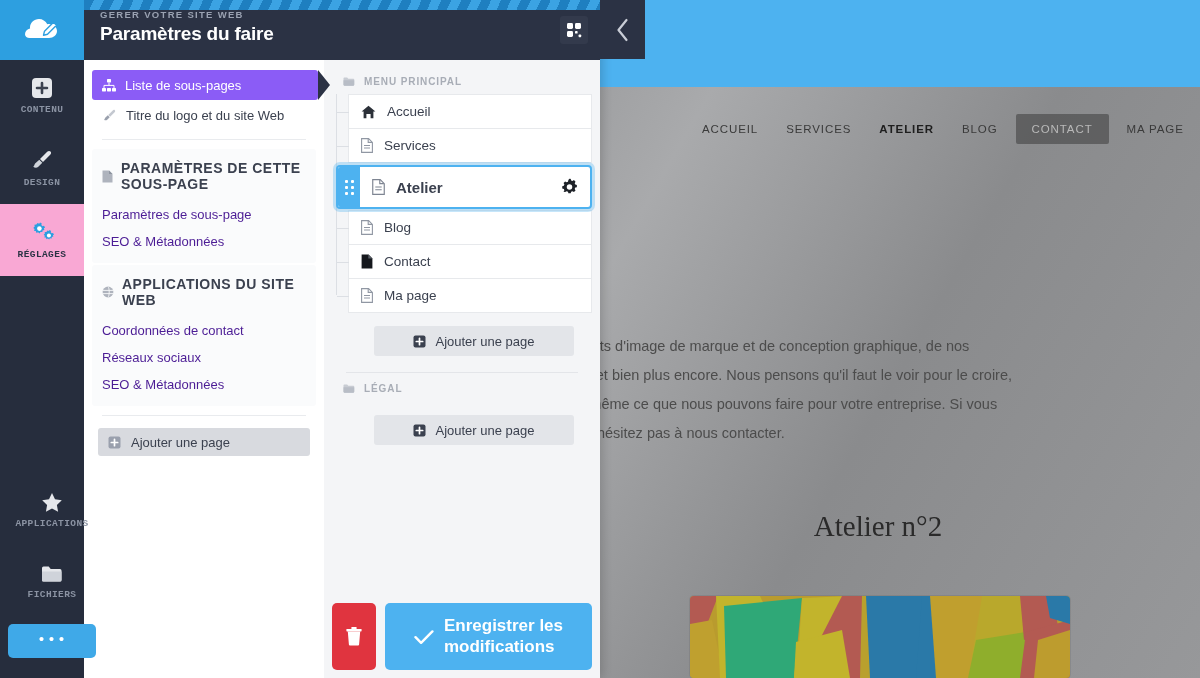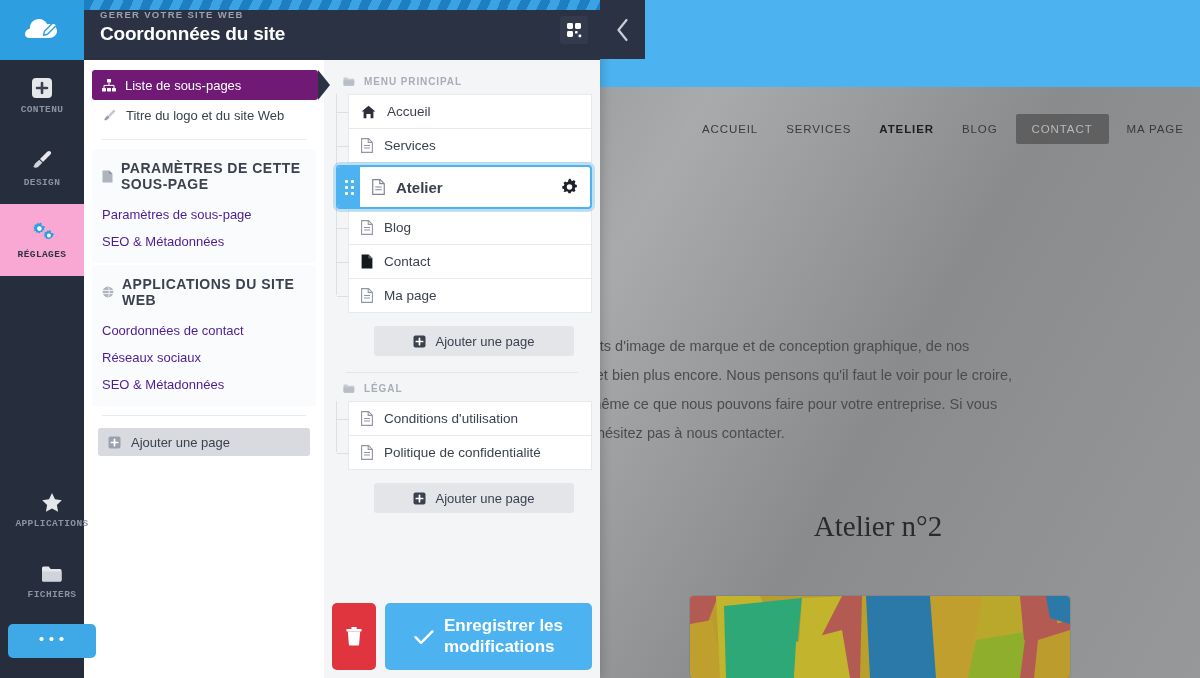--- a/index.html
+++ b/index.html
@@ -124,21 +124,21 @@
     background: #333a4c; border-radius: 3px;
     display: flex; align-items: center; justify-content: center; cursor: pointer;
   }
 
   .p1-body { padding: 10px 8px 0 8px; }
   .p1-row {
     position: relative; height: 30px; display: flex; align-items: center;
     gap: 9px; padding: 0 10px; font-size: 13px; color: #3b414f; cursor: pointer;
   }
   .p1-row.active {
-    background: #701a75; color: #fff; border-radius: 3px;
+    background: #8b5cf6; color: #fff; border-radius: 3px;
     margin-right: -2px;
   }
   .p1-row.active::after {
     content:""; position:absolute; right:-12px; top:0;
     border-top: 15px solid transparent; border-bottom: 15px solid transparent;
     border-left: 12px solid #2b3244;
   }
   .p1-divider { height:1px; background:#e9ebee; margin: 9px 10px; }
   .p1-card { background: #fafbfc; border-radius: 3px; padding: 8px 0; margin-bottom: 2px; }
   .p1-secthead {
@@ -351,21 +351,21 @@
       </div>
       <div class="rail-more">
         <span class="dots">•••</span>
       </div>
     </div>
   </div>
 
   <div class="panel1">
     <div class="panel-head">
       <div class="eyebrow">GERER VOTRE SITE WEB</div>
-      <div class="title">Coordonnées du site</div>
+      <div class="title">Paramètres du faire</div>
       <div class="qr-btn">
         <svg width="16" height="16" viewBox="0 0 16 16">
           <rect x="1" y="1" width="6" height="6" rx="1.4" fill="#fff"></rect>
           <rect x="9" y="1" width="6" height="6" rx="1.4" fill="#fff"></rect>
           <rect x="1" y="9" width="6" height="6" rx="1.4" fill="#fff"></rect>
           <rect x="9" y="9" width="2.6" height="2.6" rx="0.7" fill="#fff"></rect>
           <rect x="12.6" y="12.6" width="2.6" height="2.6" rx="0.7" fill="#fff"></rect>
         </svg>
       </div>
     </div>
@@ -549,42 +549,20 @@
       <div class="grp-head">
         <span>
           <svg width="14" height="11" viewBox="0 0 24 20">
             <path d="M2 4a1.5 1.5 0 011.5-1.5h5.2l2 2.4H20A1.5 1.5 0 0121.5 6.4V16A1.5 1.5 0 0120 17.5H3.5A1.5 1.5 0 012 16z" fill="#c8ccd3"></path>
             <path d="M2 7.6h19.5V16A1.5 1.5 0 0120 17.5H3.5A1.5 1.5 0 012 16z" fill="#b8bdc6"></path>
           </svg>
         </span>
         <span>LÉGAL</span>
       </div>
 
-      <div class="tree">
-        <div class="pg-item">
-          <span>
-            <svg width="12" height="15" viewBox="0 0 12 15">
-              <path d="M0.6 0.6h7L11.4 4.4v10h-10.8z" fill="#fff" stroke="#9097a3" stroke-width="1.1"></path>
-              <path d="M7.2 0.8v3.6h3.8" fill="none" stroke="#9097a3" stroke-width="1.1"></path>
-              <path d="M3 7.5h6M3 10h6" stroke="#9097a3" stroke-width="1"></path>
-            </svg>
-          </span>
-          <span>Conditions d'utilisation</span>
-        </div>
-        <div class="pg-item">
-          <span>
-            <svg width="12" height="15" viewBox="0 0 12 15">
-              <path d="M0.6 0.6h7L11.4 4.4v10h-10.8z" fill="#fff" stroke="#9097a3" stroke-width="1.1"></path>
-              <path d="M7.2 0.8v3.6h3.8" fill="none" stroke="#9097a3" stroke-width="1.1"></path>
-              <path d="M3 7.5h6M3 10h6" stroke="#9097a3" stroke-width="1"></path>
-            </svg>
-          </span>
-          <span>Politique de confidentialité</span>
-        </div>
-      </div>
 
       <div class="p2-add">
         <span>
           <svg width="13" height="13" viewBox="0 0 13 13">
             <rect x="0.5" y="0.5" width="12" height="12" rx="2" fill="#3b414f"></rect>
             <path d="M6.5 3.3v6.4M3.3 6.5h6.4" stroke="#fff" stroke-width="1.7" stroke-linecap="round"></path>
           </svg>
         </span>
         <span>Ajouter une page</span>
       </div>

